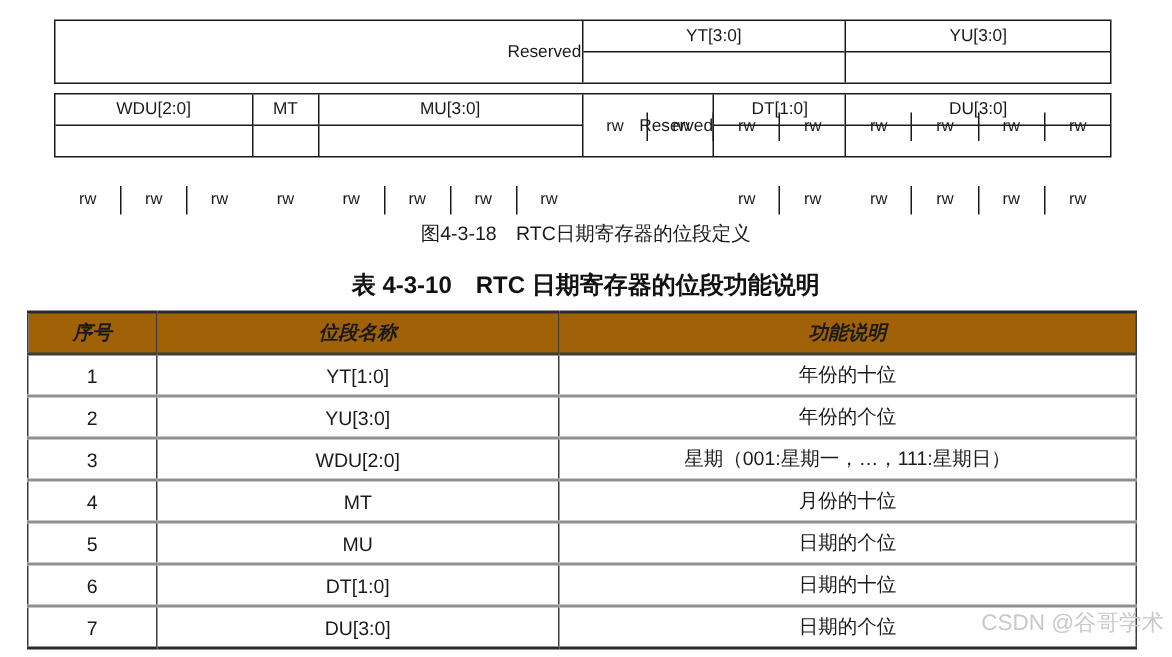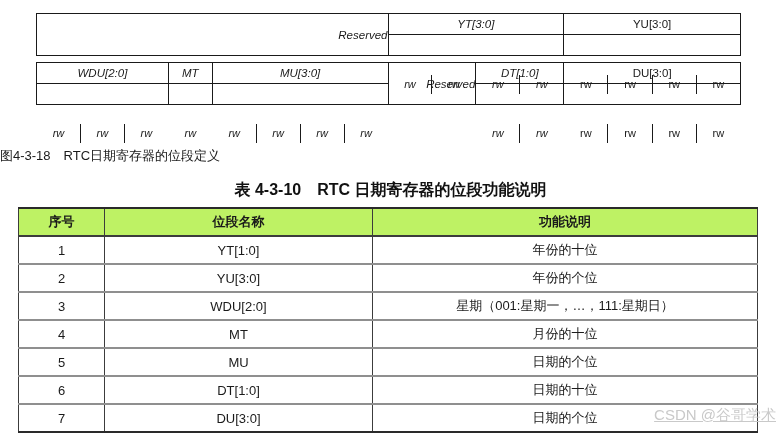--- a/index.html
+++ b/index.html
@@ -8,64 +8,65 @@
     width:781px; height:438px; position:relative; overflow:hidden;
     font-family:"Liberation Sans","DejaVu Sans",sans-serif; color:#1a1a1a;
   }
 
   
   .regdiagram { position:absolute; left:36px; top:13px; width:705px; }
   .bits-row { display:flex; height:15px; margin-bottom:1px; }
   .bit-label { width:6.25%; text-align:center; font-size:11px; color:#1a1a1a; }
   .reg-box { display:flex; border:1px solid #1a1a1a; height:43px; margin-bottom:6px; }
   .field-group { display:flex; flex-direction:column; }
-  .field-group:not(:last-child) { border-right:1px solid #1a1a1a;font-style:italic; }
+  .field-group:not(:last-child) { border-right:1px solid #1a1a1a; }
   .field-name {
     height:21px; line-height:20px; border-bottom:1px solid #1a1a1a;
     text-align:center; font-size:11.5px;
   }
   .rw-row { display:flex; flex:1;margin-top:40px; }
   .rw-cell { flex:1; text-align:center; font-size:11px; line-height:19px; }
   .rw-cell:not(:last-child) { border-right:1px solid #1a1a1a; }
   .field-group.reserved {
     flex-direction:row; align-items:center; justify-content:flex-end; font-size:11.5px;
   }
 
   
   .fig-caption {
-    position:absolute; left:0; top:147px; width:781px; text-align:left;
+    position:absolute; left:0; top:147px; width:781px; text-align:center;
     font-size:13px; color:#1a1a1a;
   }
   .tbl-caption {
     position:absolute; left:0; top:180px; width:781px; text-align:center;
     font-size:16px; font-weight:bold; color:#111;
   }
 
   
   .functable {
     position:absolute; left:18px; top:207px; width:740px;
     border-collapse:collapse; table-layout:fixed; font-size:13px;
   }
   .functable th {
-    background:#bef264; height:28px; font-weight:bold; font-size:13px;
+    background:#a16207; height:28px; font-weight:bold; font-size:13px;
     border-top:2px solid #2a2a2a; border-bottom:2px solid #3c3c3c;
     border-left:1px solid #3c3c3c; border-right:1px solid #3c3c3c;
     text-align:center;
+    font-style:italic;
   }
   .functable td {
     height:28px; text-align:center; font-size:13px;
     border-bottom:2px solid #8f8f8f;
     border-left:1px solid #3c3c3c; border-right:1px solid #3c3c3c;
   }
   .functable tbody tr:last-child td { border-bottom:2px solid #2a2a2a; }
 
   
   .watermark {
     position:absolute; top:406px; right:5px;
-    font-size:15px; color:#c9c9c9;text-decoration:underline;
+    font-size:15px; color:#c9c9c9;
   }
 </style>
 </head>
 <body>
 
 <div class="regdiagram">
     <div class="reg-box">
       <div class="field-group reserved" style="width: 50%;">
         <span>Reserved</span>
       </div>

